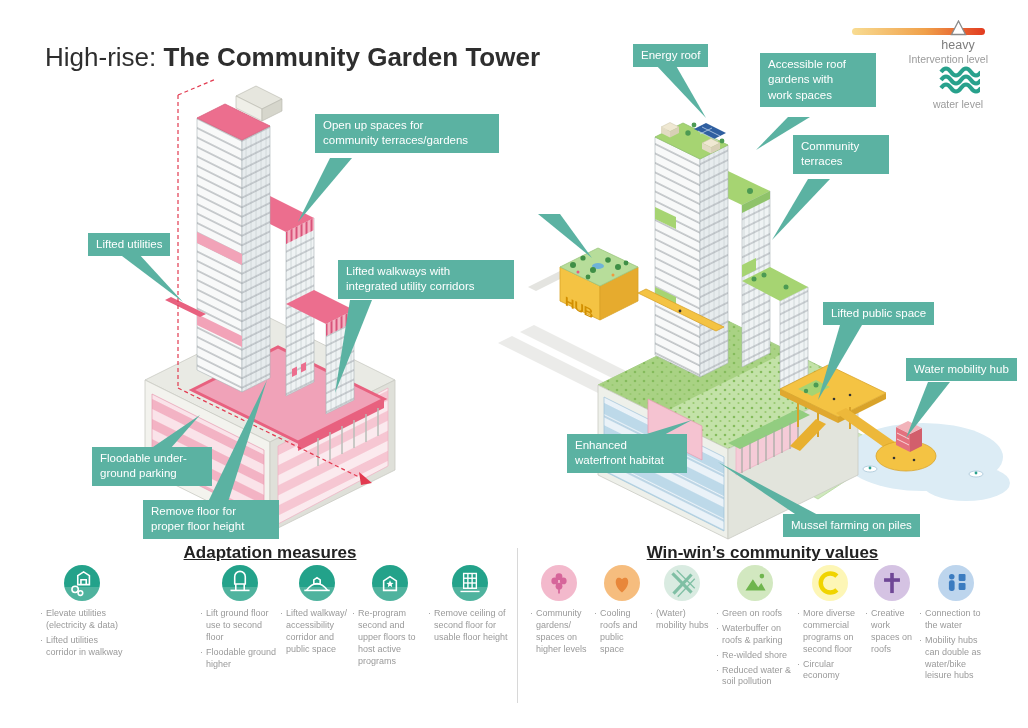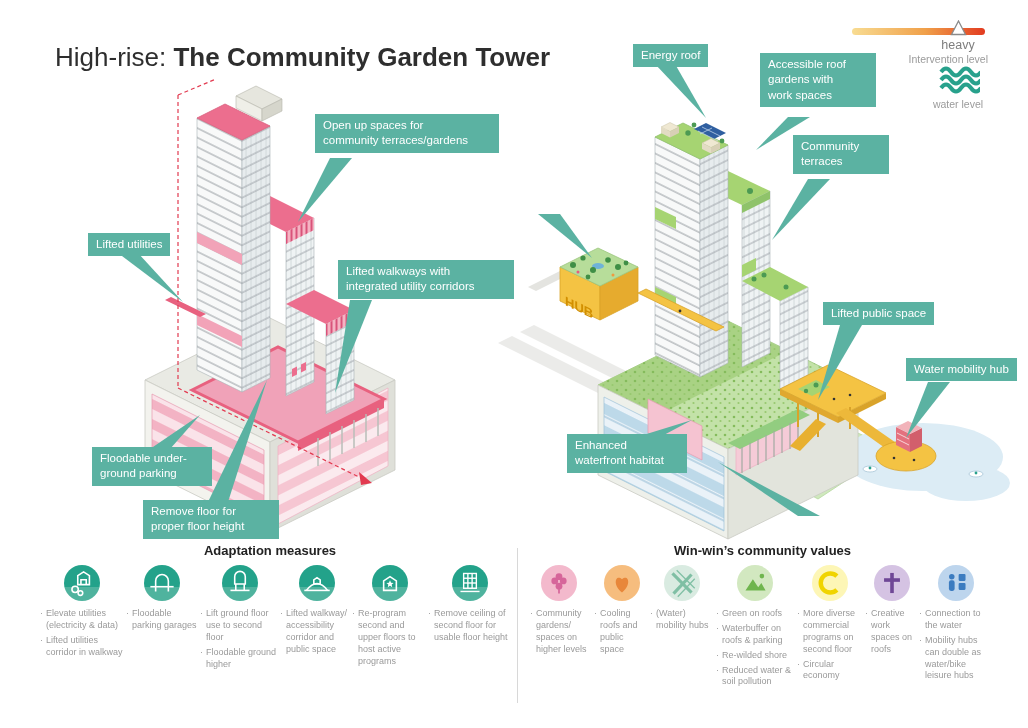--- a/index.html
+++ b/index.html
@@ -1,33 +1,33 @@
 <!DOCTYPE html>
 <html><head>
 <meta charset="utf-8">
 <style>
   html,body{margin:0;padding:0;background:#fff;}
   #canvas{position:relative;width:1028px;height:728px;background:#fff;overflow:hidden;
           font-family:"Liberation Sans",sans-serif;}
-  .title{position:absolute;left:45px;top:42px;font-size:26px;color:#2e2e2e;z-index:3;white-space:nowrap;margin-left:10px;}
+  .title{position:absolute;left:45px;top:42px;font-size:26px;color:#2e2e2e;z-index:3;white-space:nowrap;}
   .title .pre{font-weight:400;}
   .title .main{font-weight:700;}
   svg.bldg{position:absolute;z-index:2;}
   .wedges{position:absolute;left:0;top:0;z-index:4;}
   .callout{position:absolute;background:#5bb2a2;color:#fff;font-size:11.5px;line-height:1.34;
            padding:4px 8px;white-space:pre-line;z-index:5;}
   .legend{position:absolute;z-index:3;}
   .lg-bar{position:absolute;left:852px;top:28px;width:133px;height:7px;border-radius:4px;
           background:linear-gradient(90deg,#f8dc92 0%,#f0a04a 55%,#e23b20 100%);}
   .lg-marker{position:absolute;left:950px;top:20px;}
   .lg-heavy{position:absolute;left:918px;top:38px;width:80px;text-align:center;font-size:12.5px;color:#7e7e7e;}
   .lg-cap1{position:absolute;left:860px;top:53px;width:128px;text-align:right;font-size:10.5px;color:#9b9b9b;}
   .lg-waves{position:absolute;left:938px;top:66px;}
   .lg-cap2{position:absolute;left:918px;top:98px;width:80px;text-align:center;font-size:10.5px;color:#9b9b9b;}
-  .hdr{position:absolute;top:543px;font-weight:700;font-size:13px;color:#222;text-align:center;z-index:3;}
+  .hdr{position:absolute;top:543px;font-weight:700;font-size:17px;color:#222;text-align:center;z-index:3;text-decoration:underline;}
   .vdiv{position:absolute;left:517px;top:548px;width:1px;height:155px;background:#d8d8d8;z-index:3;}
   .col{position:absolute;top:565px;z-index:3;}
   .icn{width:36px;height:36px;border-radius:50%;margin:0 auto 7px;display:flex;align-items:center;justify-content:center;}
   .icn-teal{background:linear-gradient(180deg,#23a28a 62%,#4fb39e 62%);}
   .bg-pink{background:#f3b9cc;} .bg-orange{background:#f6bd7e;} .bg-mint{background:#d9ebe1;}
   .bg-green{background:#d2e8c0;} .bg-yellow{background:#fdf6b6;} .bg-purple{background:#d5c3e3;} .bg-blue{background:#bdd5ed;}
   .bullet{font-size:9px;color:#9a9a9a;line-height:1.32;margin-bottom:3px;position:relative;padding-left:6px;}
   .bullet::before{content:"·";position:absolute;left:0;top:0;}
 </style>
 </head>
@@ -310,45 +310,37 @@
   <div class="callout" style="left:633px;top:44px">Energy roof</div>
   <div class="callout" style="left:793px;top:135px;width:80px">Community
 terraces</div>
   <div class="callout" style="left:760px;top:53px;width:100px">Accessible roof
 gardens with
 work spaces</div>
   <div class="callout" style="left:823px;top:302px">Lifted public space</div>
   <div class="callout" style="left:906px;top:358px">Water mobility hub</div>
   <div class="callout" style="left:567px;top:434px;width:104px">Enhanced
 waterfront habitat</div>
+  <div class="callout" style="left:783px;top:514px">Mussel farming on piles</div>
 
   <div class="hdr" style="left:50px;width:440px">Adaptation measures</div>
   <div class="hdr" style="left:530px;width:465px">Win-win’s community values</div>
   <div class="vdiv"></div>
 
   <div class="col" style="left:40px;width:84px">
     <div class="icn icn-teal">
       <svg width="36" height="36" viewBox="0 0 34 34" fill="none" stroke="#fff" stroke-width="1.5">
         <path d="M13 10 l5.5 -3.5 5.5 3.5 v8.5 h-11 z"></path>
           <path d="M16 18 v-4 h5 v4"></path>
         <circle cx="10.5" cy="23" r="3"></circle>
           <circle cx="15.5" cy="26.5" r="2.2"></circle>
       </svg>
     </div>
     <div class="bullet">Elevate utilities (electricity &amp; data)</div>
     <div class="bullet">Lifted utilities corridor in walkway</div>
-  </div>
-  <div class="col" style="left:126px;width:72px">
-    <div class="icn icn-teal">
-      <svg width="36" height="36" viewBox="0 0 34 34" fill="none" stroke="#fff" stroke-width="1.5">
-        <path d="M11 25 v-10 a6 6 0 0 1 12 0 v10"></path>
-          <line x1="6" y1="20.5" x2="28" y2="20.5"></line>
-      </svg>
-    </div>
-    <div class="bullet">Floodable parking garages</div>
   </div>
   <div class="col" style="left:200px;width:80px">
     <div class="icn icn-teal">
       <svg width="36" height="36" viewBox="0 0 34 34" fill="none" stroke="#fff" stroke-width="1.5">
         <path d="M12 18 v-7 a5 5 0 0 1 10 0 v7 z"></path>
           <line x1="13" y1="18" x2="13" y2="24"></line>
         <line x1="21" y1="18" x2="21" y2="24"></line>
           <line x1="8" y1="24" x2="26" y2="24"></line>
       </svg>
     </div>

